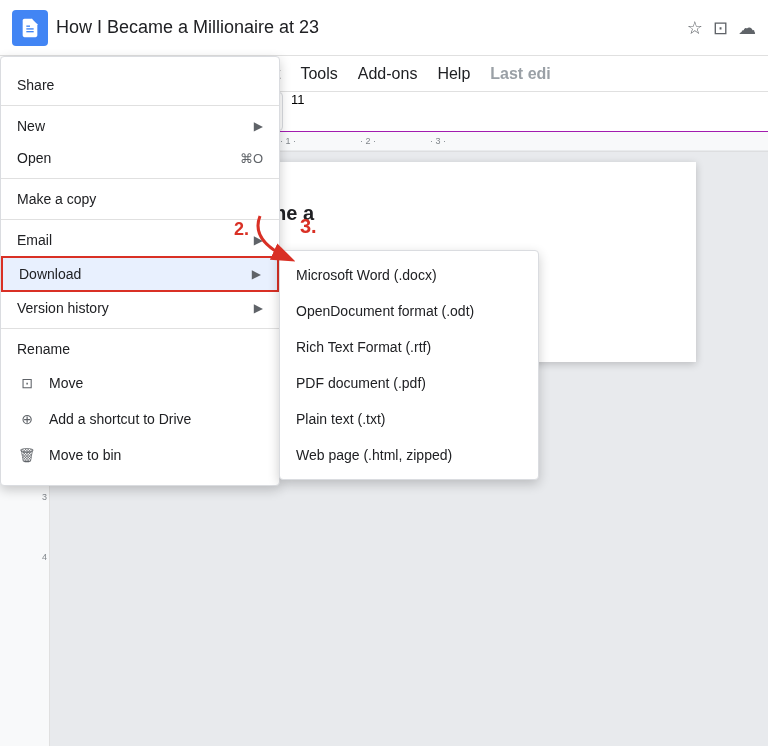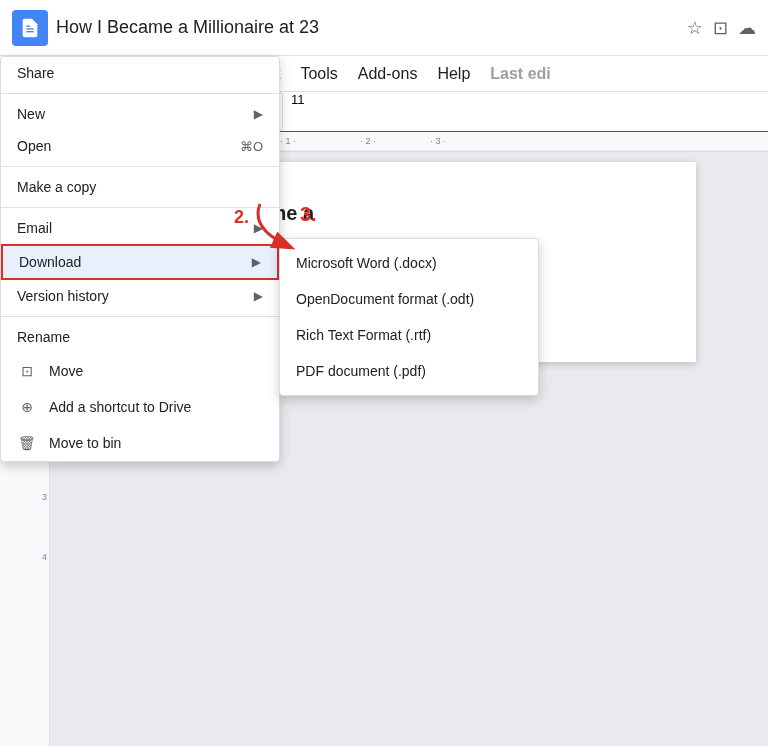--- a/index.html
+++ b/index.html
@@ -192,21 +192,21 @@
       z-index: 100;
     }
 
     
     .file-menu {
       background: #fff;
       border: 1px solid #dadce0;
       border-radius: 4px;
       box-shadow: 0 4px 12px rgba(0,0,0,0.2);
       width: 280px;
-      padding: 0 0;
+      padding: 12px 0;
       position: relative;
     }
 
     .file-menu-item {
       display: flex;
       align-items: center;
       padding: 8px 16px;
       font-size: 14px;
       color: #202124;
       cursor: pointer;
@@ -423,20 +423,22 @@
               <polygon points="0 0, 8 3, 0 6" fill="#d93025"></polygon>
             </marker>
           </defs>
           <path d="M20,5 Q10,30 50,48" stroke="#d93025" stroke-width="3" fill="none" marker-end="url(#arrowhead)"></path>
         </svg>
 
         <div class="download-submenu-item first">Microsoft Word (.docx)</div>
         <div class="download-submenu-item">OpenDocument format (.odt)</div>
         <div class="download-submenu-item">Rich Text Format (.rtf)</div>
         <div class="download-submenu-item">PDF document (.pdf)</div>
+        <div class="download-submenu-item">Plain text (.txt)</div>
+        <div class="download-submenu-item">Web page (.html, zipped)</div>
       </div>
     </div>
 
 
     <div class="file-menu-item">
       <div class="item-left">
           <span>Version history</span>
         </div>
       <span class="item-arrow">▶</span>
     </div>

